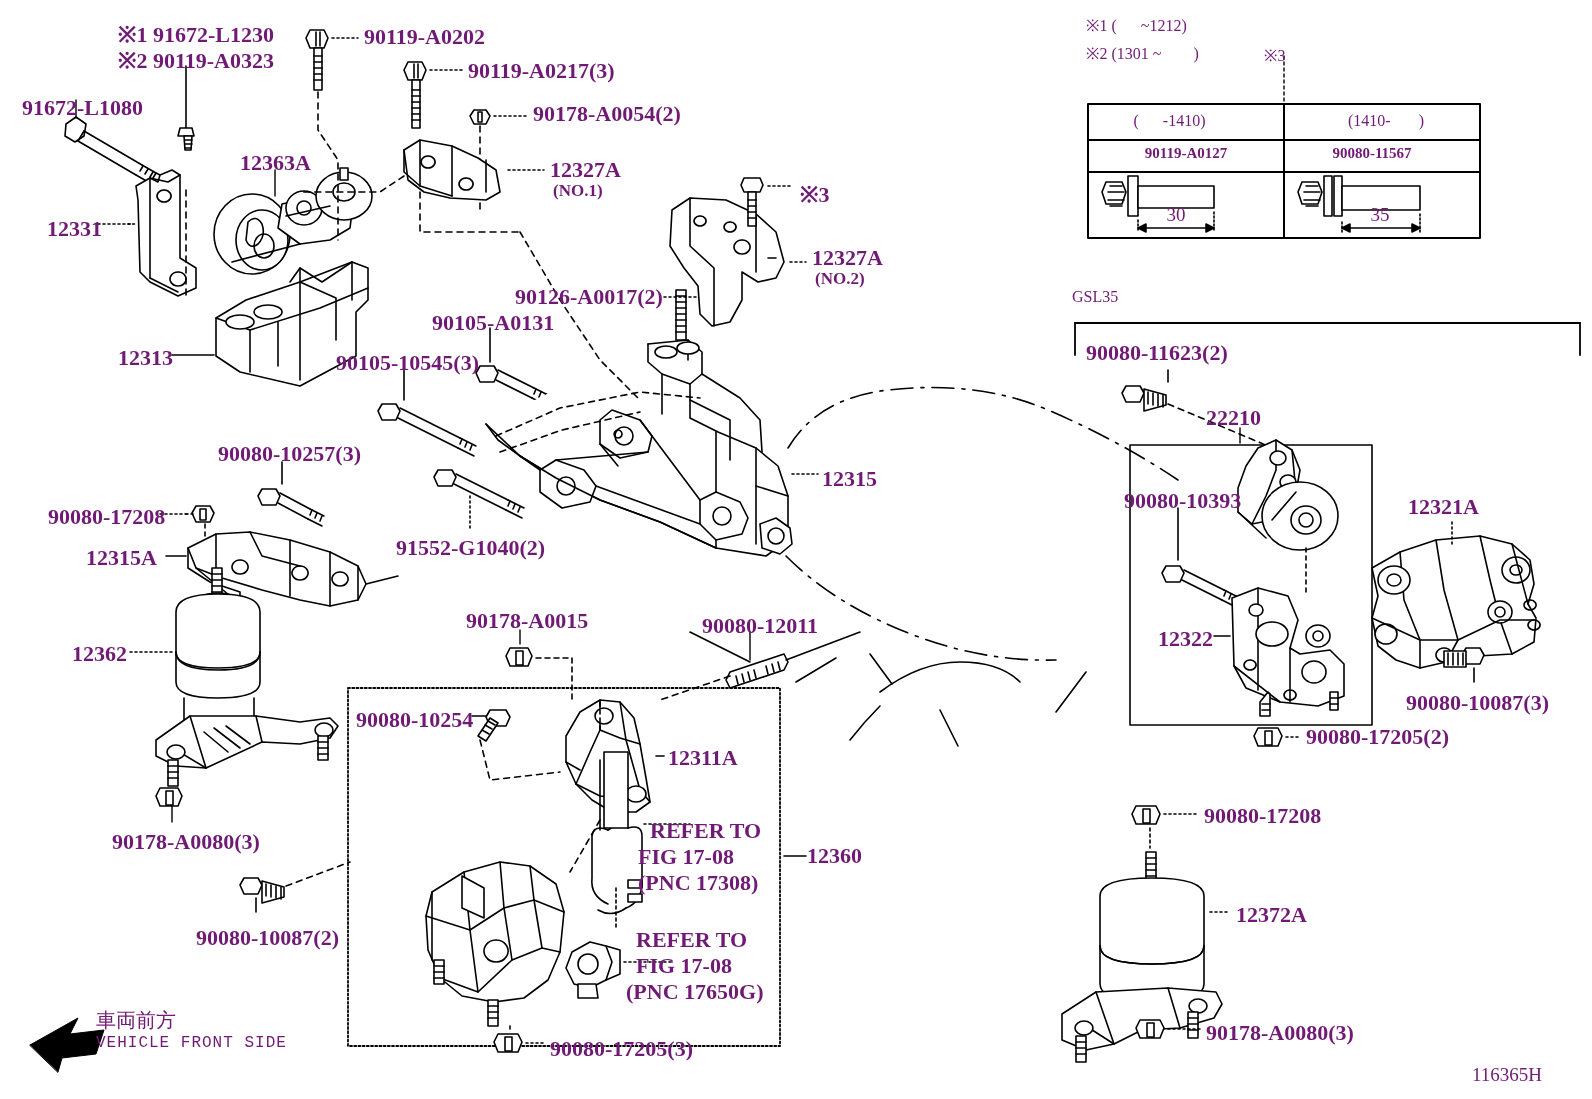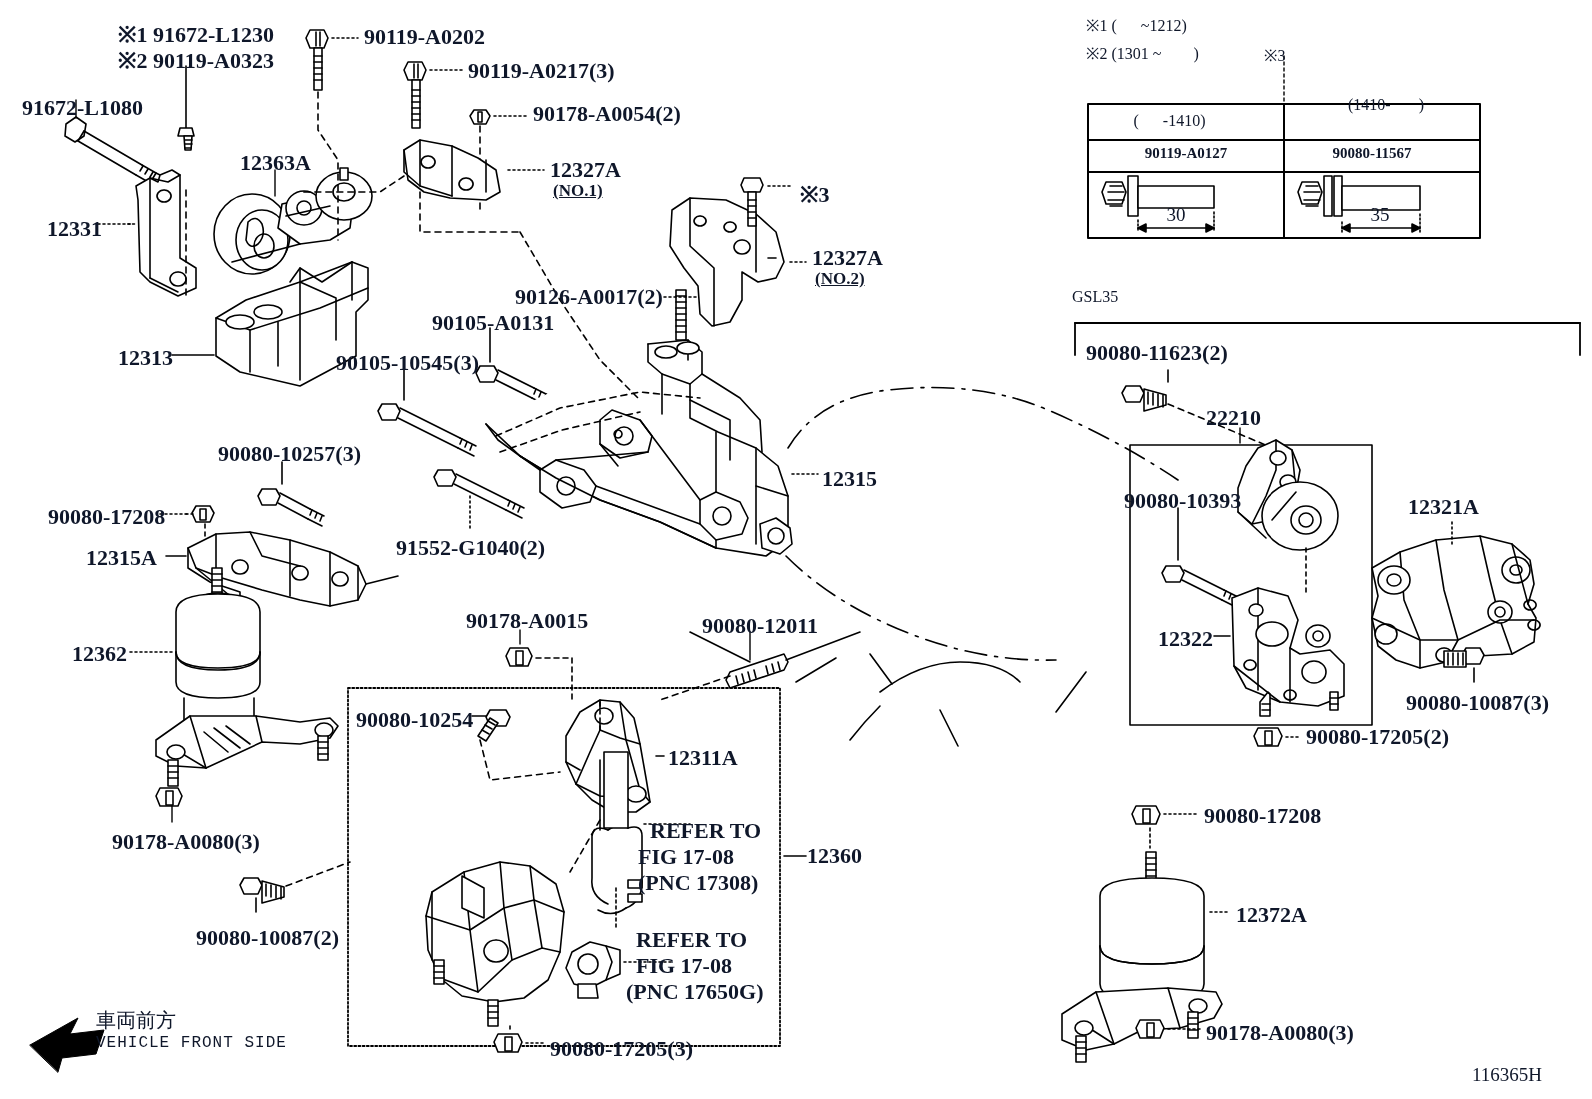--- a/index.html
+++ b/index.html
@@ -1,24 +1,24 @@
 <!DOCTYPE html>
 <html><head>
 <meta charset="utf-8">
 <style>
   html,body{margin:0;padding:0;background:#fff;}
   #root{position:relative;width:1592px;height:1099px;background:#ffffff;
-        font-family:"Liberation Serif", serif; color:#0f172a; overflow:hidden;}
+        font-family:"Liberation Serif", serif; color:#701a75; overflow:hidden;}
   .lbl{position:absolute;white-space:pre;font-weight:bold;letter-spacing:0px;
        font-family:"Liberation Serif", serif;}
   .lbl.s22{font-size:22px;}
   .lbl.s21{font-size:15px;}
   .lbl.s20{font-size:16px;}
   .lbl.s19{font-size:19px;}
-  .lbl.sub{font-size:17px;font-weight:bold;text-decoration:underline;}
+  .lbl.sub{font-size:17px;font-weight:bold;}
   .lbl.norm{font-weight:normal;}
   .figno{position:absolute;font-size:19px;font-weight:normal;
          font-family:"Liberation Serif", serif;}
   svg{position:absolute;left:0;top:0;width:1592px;height:1099px;}
   .jp{font-family:"DejaVu Sans", sans-serif;font-size:20px;font-weight:normal;}
   .vfs{font-size:16px;font-weight:normal;letter-spacing:1px;font-family:Liberation Mono, monospace;}
   .tblcell{position:absolute;text-align:center;font-weight:bold;}
 </style>
 </head>
 <body>
@@ -621,21 +621,21 @@
     <div class="lbl s22" style="left:1236px;top:902px">12372A</div>
     <div class="lbl s22" style="left:1206px;top:1020px">90178-A0080(3)</div>
     <div class="lbl s22" style="left:800px;top:178px">※3</div>
   </div>
 
   <div class="lbl s20 norm" style="left:1086px;top:14px">※1 (      ~1212)</div>
   <div class="lbl s20 norm" style="left:1086px;top:42px">※2 (1301 ~        )</div>
   <div class="lbl s20 norm" style="left:1264px;top:44px">※3</div>
 
   <div class="lbl s20 tblcell norm" style="left:1088px;top:112px;width:163px">(      -1410)</div>
-  <div class="lbl s20 tblcell norm" style="left:1284px;top:96px;width:204px">(1410-       )</div>
+  <div class="lbl s20 tblcell norm" style="left:1284px;top:112px;width:204px">(1410-       )</div>
   <div class="lbl s21 tblcell" style="left:1088px;top:145px;width:196px">90119-A0127</div>
   <div class="lbl s21 tblcell" style="left:1284px;top:145px;width:176px">90080-11567</div>
   <div class="lbl s19 tblcell norm" style="left:1146px;top:204px;width:60px">30</div>
   <div class="lbl s19 tblcell norm" style="left:1350px;top:204px;width:60px">35</div>
 
   <div class="lbl s20 norm" style="left:1072px;top:288px">GSL35</div>
 
   <div class="lbl jp" style="left:96px;top:1007px">車両前方</div>
   <div class="lbl vfs" style="left:96px;top:1034px">VEHICLE FRONT SIDE</div>
 

